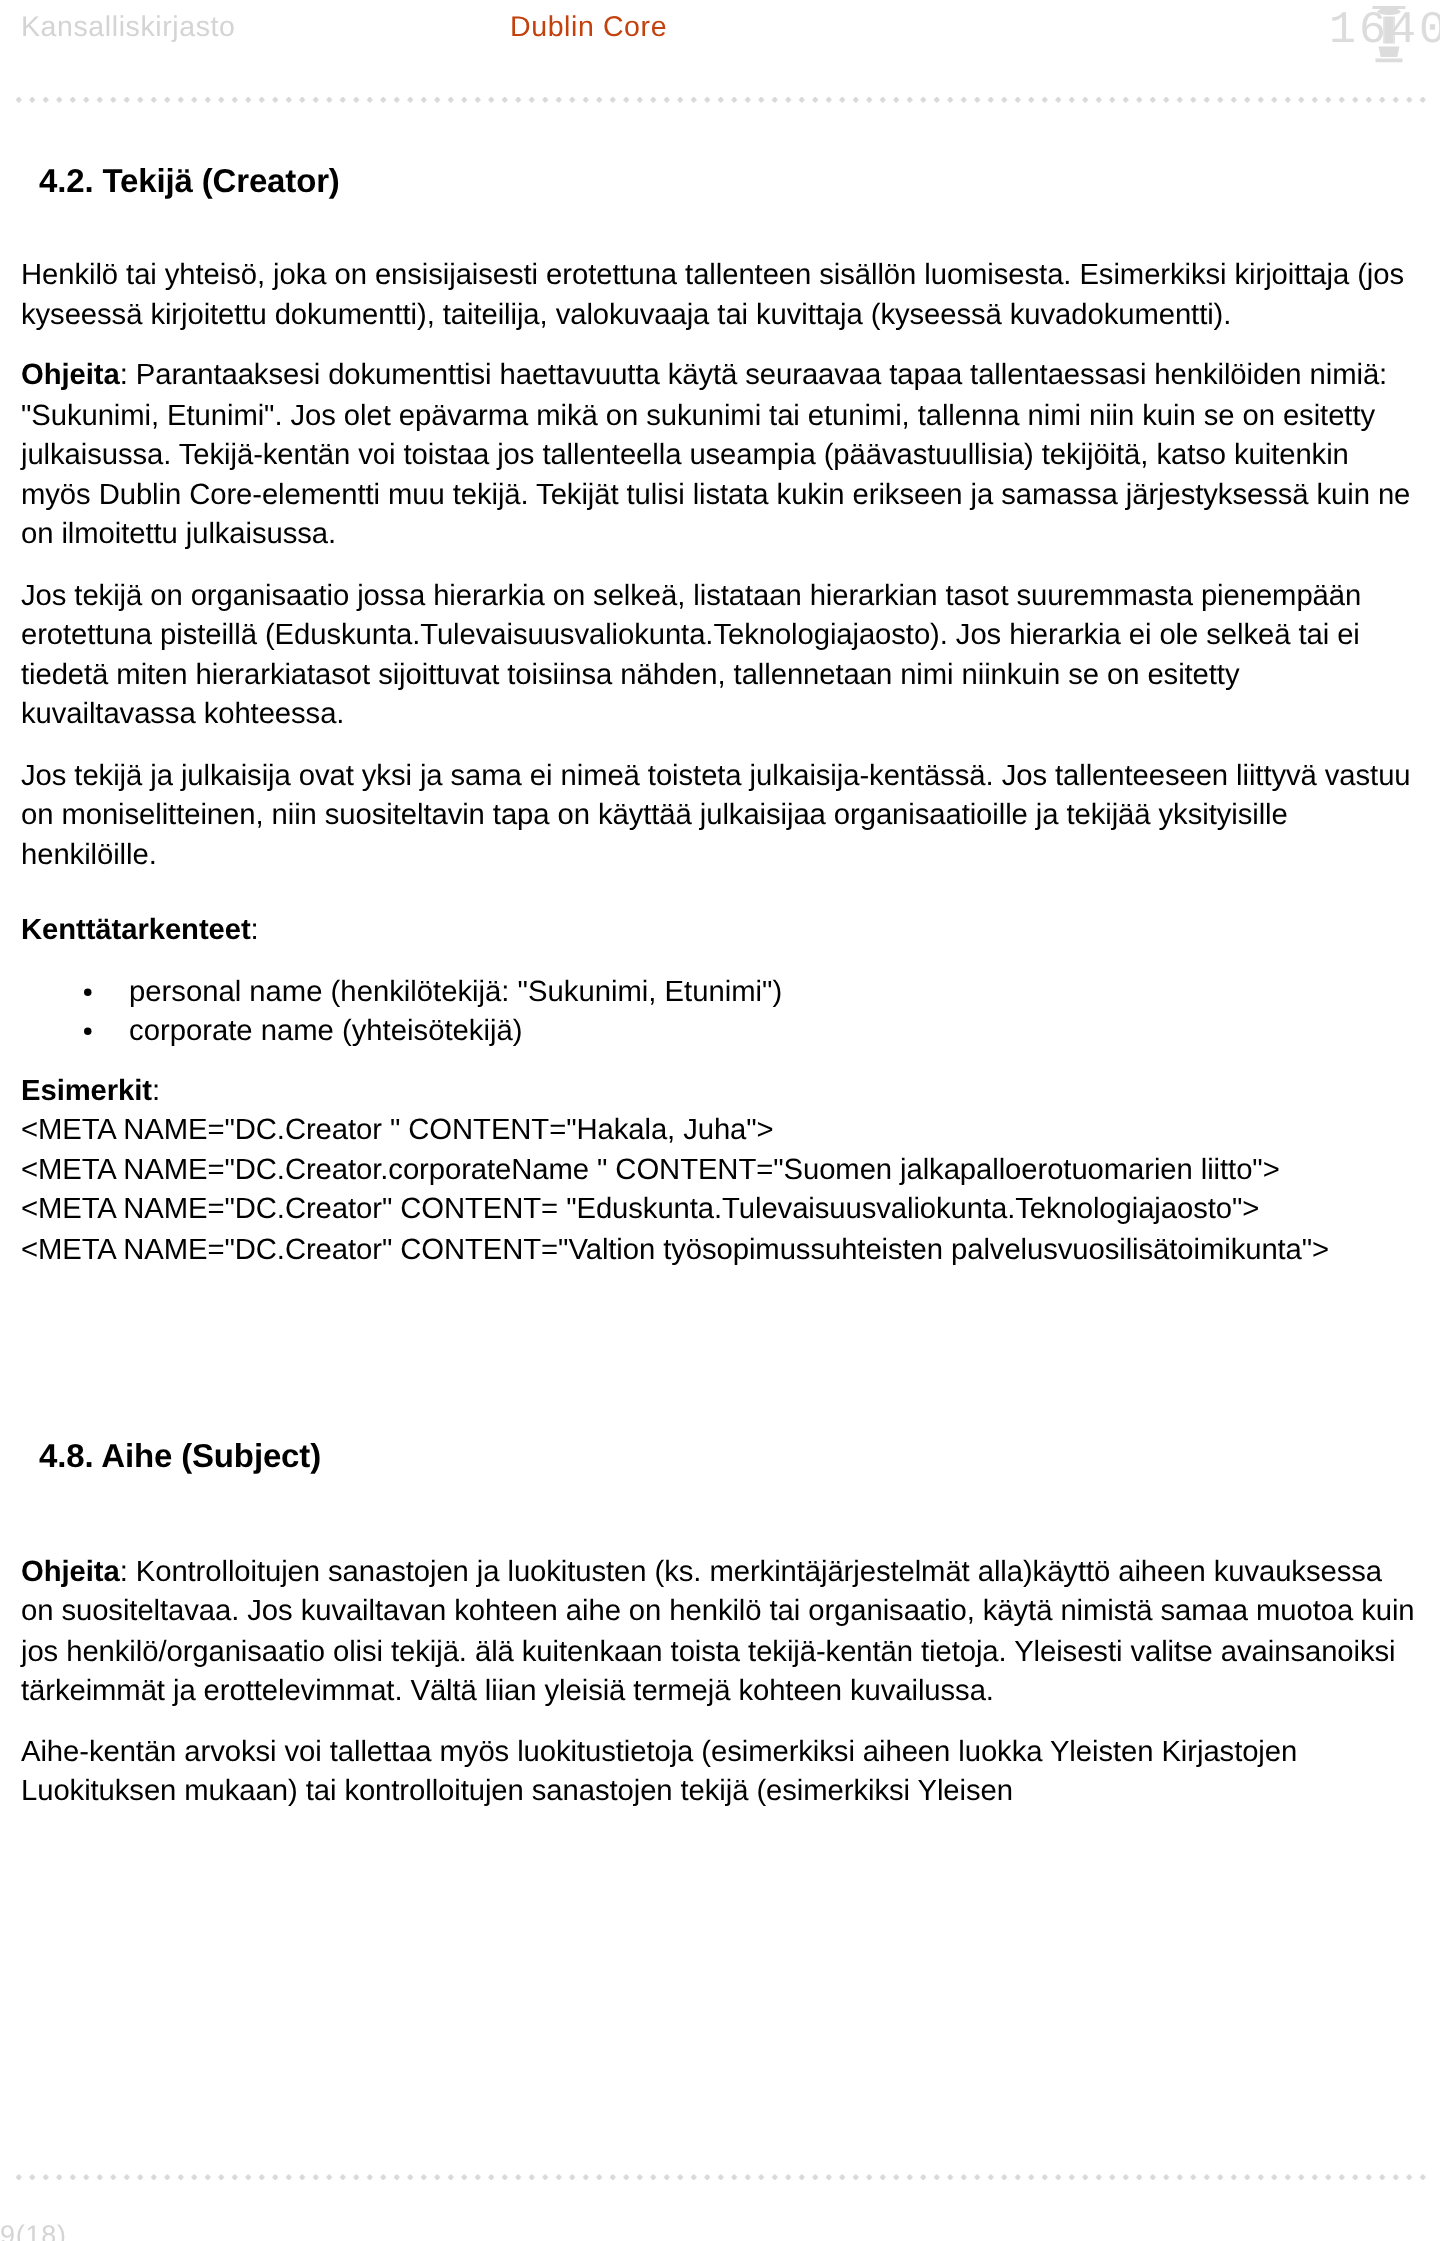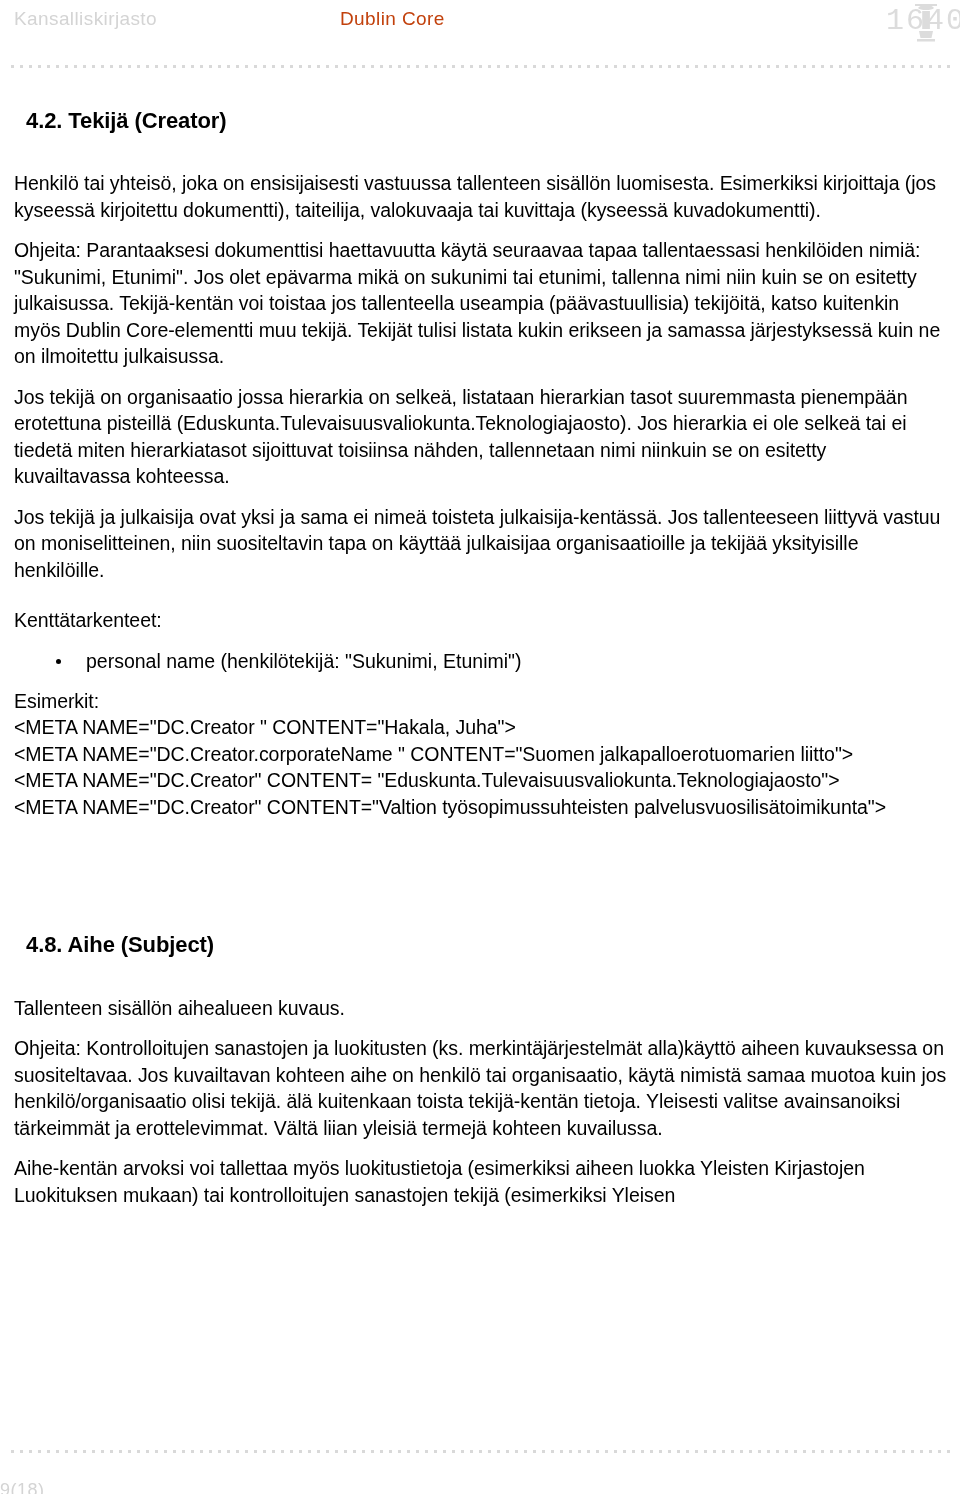--- a/index.html
+++ b/index.html
@@ -102,21 +102,21 @@
     font-weight: bold;
     line-height: 1.2;
     letter-spacing: -0.1px;
   }
   p.body-text {
     margin: 0;
     font-size: 19.5px;
     line-height: 26.5px;
     letter-spacing: -0.05px;
   }
-  p.body-text .lbl { font-weight: normal; }
+  p.body-text .lbl { font-weight: bold; }
   .gap-sm { height: 14px; }
   .gap-md { height: 24px; }
   .gap-xxl { height: 100px; }
 
   ul.field-list {
     margin: 0;
     padding: 0 0 0 72px;
     list-style: none;
   }
   ul.field-list li {
@@ -181,21 +181,21 @@
   </div>
 
   <div class="dot-rule top"></div>
 
   <div class="content">
 
     <h2 class="sec-heading">4.2. Tekijä (Creator)</h2>
 
     <div class="gap-md"></div>
 
-    <p class="body-text">Henkilö tai yhteisö, joka on ensisijaisesti vastuussa tallenteen sisällön luomisesta. Esimerkiksi kirjoittaja (jos kyseessä kirjoitettu dokumentti), taiteilija, valokuvaaja tai kuvittaja (kyseessä kuvadokumentti).</p>
+    <p class="body-text">Henkilö tai yhteisö, joka on ensisijaisesti erotettuna tallenteen sisällön luomisesta. Esimerkiksi kirjoittaja (jos kyseessä kirjoitettu dokumentti), taiteilija, valokuvaaja tai kuvittaja (kyseessä kuvadokumentti).</p>
 
     <div class="gap-sm"></div>
 
     <p class="body-text"><span class="lbl">Ohjeita</span><span>: </span><span>Parantaaksesi dokumenttisi haettavuutta käytä seuraavaa tapaa tallentaessasi henkilöiden nimiä: "Sukunimi, Etunimi". Jos olet epävarma mikä on sukunimi tai etunimi, tallenna nimi niin kuin se on esitetty julkaisussa. Tekijä-kentän voi toistaa jos tallenteella useampia (päävastuullisia) tekijöitä, katso kuitenkin myös Dublin Core-elementti muu tekijä. Tekijät tulisi listata kukin erikseen ja samassa järjestyksessä kuin ne on ilmoitettu julkaisussa.</span></p>
 
     <div class="gap-sm"></div>
 
     <p class="body-text">Jos tekijä on organisaatio jossa hierarkia on selkeä, listataan hierarkian tasot suuremmasta pienempään erotettuna pisteillä (Eduskunta.Tulevaisuusvaliokunta.Teknologiajaosto). Jos hierarkia ei ole selkeä tai ei tiedetä miten hierarkiatasot sijoittuvat toisiinsa nähden, tallennetaan nimi niinkuin se on esitetty kuvailtavassa kohteessa.</p>
 
     <div class="gap-sm"></div>
@@ -203,38 +203,38 @@
     <p class="body-text">Jos tekijä ja julkaisija ovat yksi ja sama ei nimeä toisteta julkaisija-kentässä. Jos tallenteeseen liittyvä vastuu on moniselitteinen, niin suositeltavin tapa on käyttää julkaisijaa organisaatioille ja tekijää yksityisille henkilöille.</p>
 
     <div class="gap-md"></div>
 
     <p class="body-text"><span class="lbl">Kenttätarkenteet</span><span>:</span></p>
 
     <div class="gap-sm"></div>
 
     <ul class="field-list">
       <li>personal name (henkilötekijä: "Sukunimi, Etunimi")</li>
+      <li>corporate name (yhteisötekijä)</li>
     </ul>
 
     <div class="gap-sm"></div>
 
     <p class="body-text"><span class="lbl">Esimerkit</span><span>:</span></p>
 
     <div class="code-line">&lt;META NAME="DC.Creator " CONTENT="Hakala, Juha"&gt;</div>
     <div class="code-line">&lt;META NAME="DC.Creator.corporateName " CONTENT="Suomen jalkapalloerotuomarien liitto"&gt;</div>
     <div class="code-line">&lt;META NAME="DC.Creator" CONTENT= "Eduskunta.Tulevaisuusvaliokunta.Teknologiajaosto"&gt;</div>
     <div class="code-line">&lt;META NAME="DC.Creator" CONTENT="Valtion työsopimussuhteisten palvelusvuosilisätoimikunta"&gt;</div>
 
     <div class="gap-xxl"></div>
 
     <h2 class="sec-heading">4.8. Aihe (Subject)</h2>
 
     <div class="gap-md"></div>
 
-    <p class="body-text">Tallenteen sisällön aihealueen kuvaus.</p>
 
     <div class="gap-sm"></div>
 
     <p class="body-text"><span class="lbl">Ohjeita</span><span>:  </span><span>Kontrolloitujen sanastojen ja luokitusten (ks. merkintäjärjestelmät alla)käyttö aiheen kuvauksessa on suositeltavaa. Jos kuvailtavan kohteen aihe on henkilö tai organisaatio, käytä nimistä samaa muotoa kuin jos henkilö/organisaatio olisi tekijä. älä kuitenkaan toista tekijä-kentän tietoja. Yleisesti valitse avainsanoiksi tärkeimmät ja erottelevimmat. Vältä liian yleisiä termejä kohteen kuvailussa.</span></p>
 
     <div class="gap-sm"></div>
 
     <p class="body-text">Aihe-kentän arvoksi voi tallettaa myös luokitustietoja (esimerkiksi aiheen luokka Yleisten Kirjastojen Luokituksen mukaan) tai kontrolloitujen sanastojen tekijä (esimerkiksi Yleisen</p>
 
   </div>

